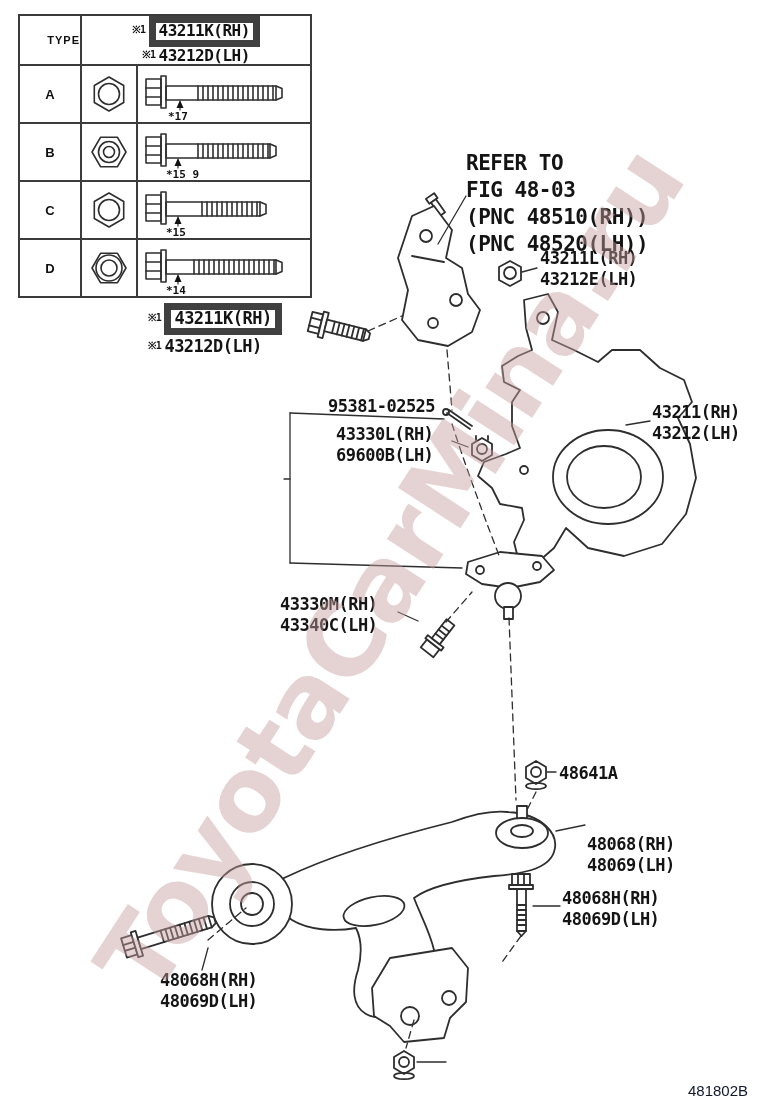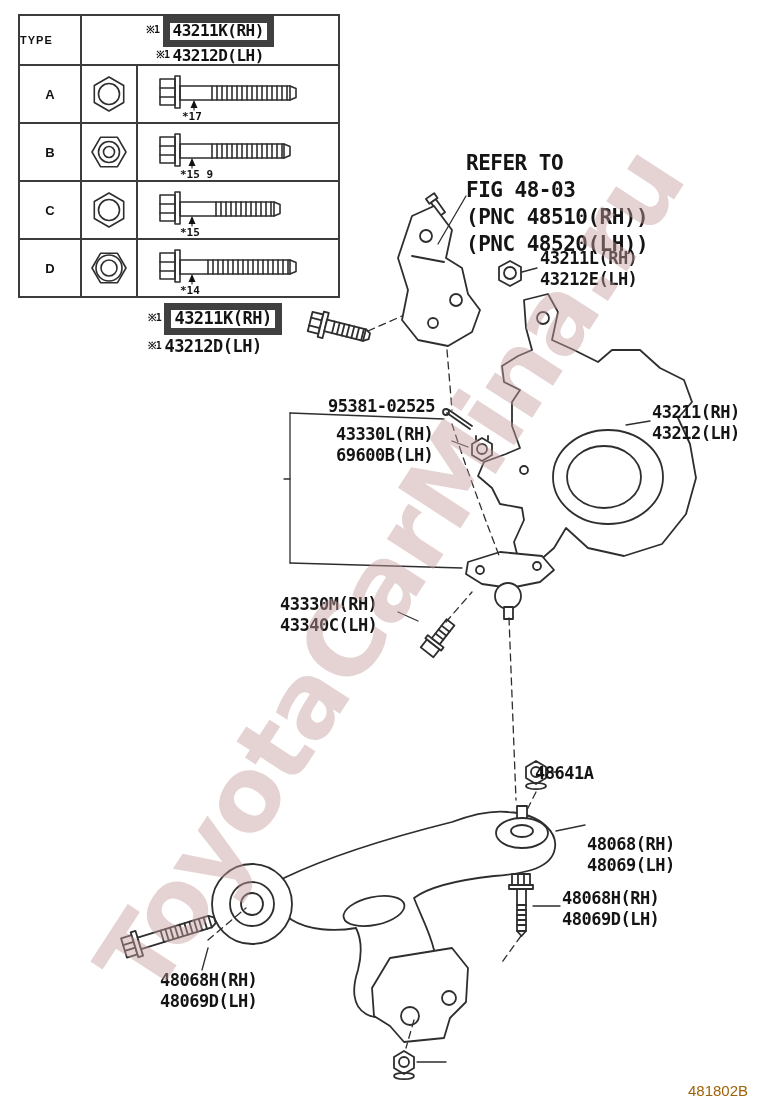--- a/index.html
+++ b/index.html
@@ -15,38 +15,38 @@
   .label.small { font-size:21px; line-height:1.28; }
   .note { font:bold 10px "DejaVu Sans Mono", monospace; vertical-align:3px; margin-right:3px; }
   .red-box { display:inline-block; border:7px solid #404040; padding:0 3px; line-height:1.05; }
   .part-line { line-height:1.08; }
 
   
   table.spec { position:absolute; left:18px; top:14px; z-index:2; border-collapse:collapse; background:#fff; }
   table.spec td { border:2px solid #3c3c3c; padding:0; background:#fff; }
   tr.hdr { height:44px; }
   tr.body-row { height:58px; }
-  td.c-type { width:62px; text-align:left; font:bold 11px "Liberation Sans", sans-serif; letter-spacing:1px; }
+  td.c-type { width:62px; text-align:right; font:bold 11px "Liberation Sans", sans-serif; letter-spacing:1px; }
   td.c-letter { width:62px; text-align:center; font:bold 13px "Liberation Sans", sans-serif; }
   td.c-nut { width:56px; text-align:center; vertical-align:middle; }
-  td.c-bolt { width:202px; vertical-align:middle; }
+  td.c-bolt { width:174px; vertical-align:middle; }
   td.c-part { width:230px; text-align:center; font:bold 16px "DejaVu Sans Mono", monospace; letter-spacing:-0.5px; }
   .nut-svg { display:block; margin:0 auto; }
   .bolt-svg { display:block; margin:0 auto; }
   .ln { stroke:#2e2e2e; fill:none; stroke-width:1.6; stroke-linejoin:round; stroke-linecap:round; }
   .dim-text { font:bold 11px "DejaVu Sans Mono", monospace; fill:#111; }
 
   
   .watermark { position:absolute; left:-170px; top:512px; width:1120px; z-index:10;
                text-align:center; font:bold 102px "DejaVu Sans", sans-serif;
                color:#c79e9e; opacity:0.45; transform:rotate(-57deg);
                pointer-events:none; letter-spacing:-2px; }
 
   .diagram-code { position:absolute; left:688px; top:1082px; z-index:3;
-                  font:15px "Liberation Sans", sans-serif; color:#a16207; }
+                  font:15px "Liberation Sans", sans-serif; color:#0f172a; }
 </style>
 </head>
 <body>
 
 <div class="canvas">
 
   <svg class="art" width="760" height="1112" viewBox="0 0 760 1112">
     <g stroke="#2e2e2e" fill="none" stroke-width="1.8" stroke-linejoin="round" stroke-linecap="round">
 
       <g>
@@ -336,21 +336,21 @@
   <div class="label" style="left:652px; top:402px;">
     <div>43211(RH)</div>
     <div>43212(LH)</div>
   </div>
 
   <div class="label" style="left:280px; top:594px;">
     <div>43330M(RH)</div>
     <div>43340C(LH)</div>
   </div>
 
-  <div class="label" style="left:535px; top:763px;text-align:center;">
+  <div class="label" style="left:559px; top:763px;text-align:center;">
     <div>48641A</div>
   </div>
 
   <div class="label" style="left:587px; top:806px;margin-top:28px;">
     <div>48068(RH)</div>
     <div>48069(LH)</div>
   </div>
 
   <div class="label" style="left:562px; top:888px;">
     <div>48068H(RH)</div>

